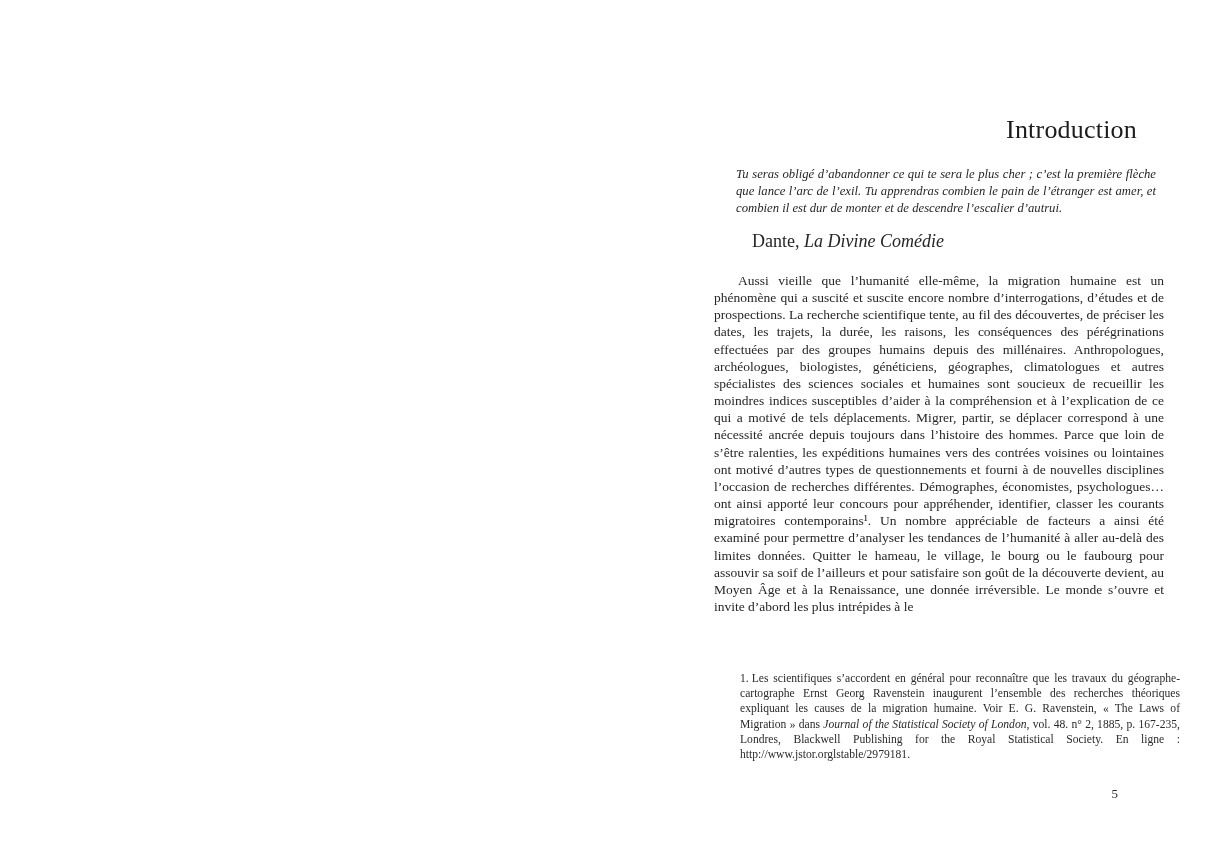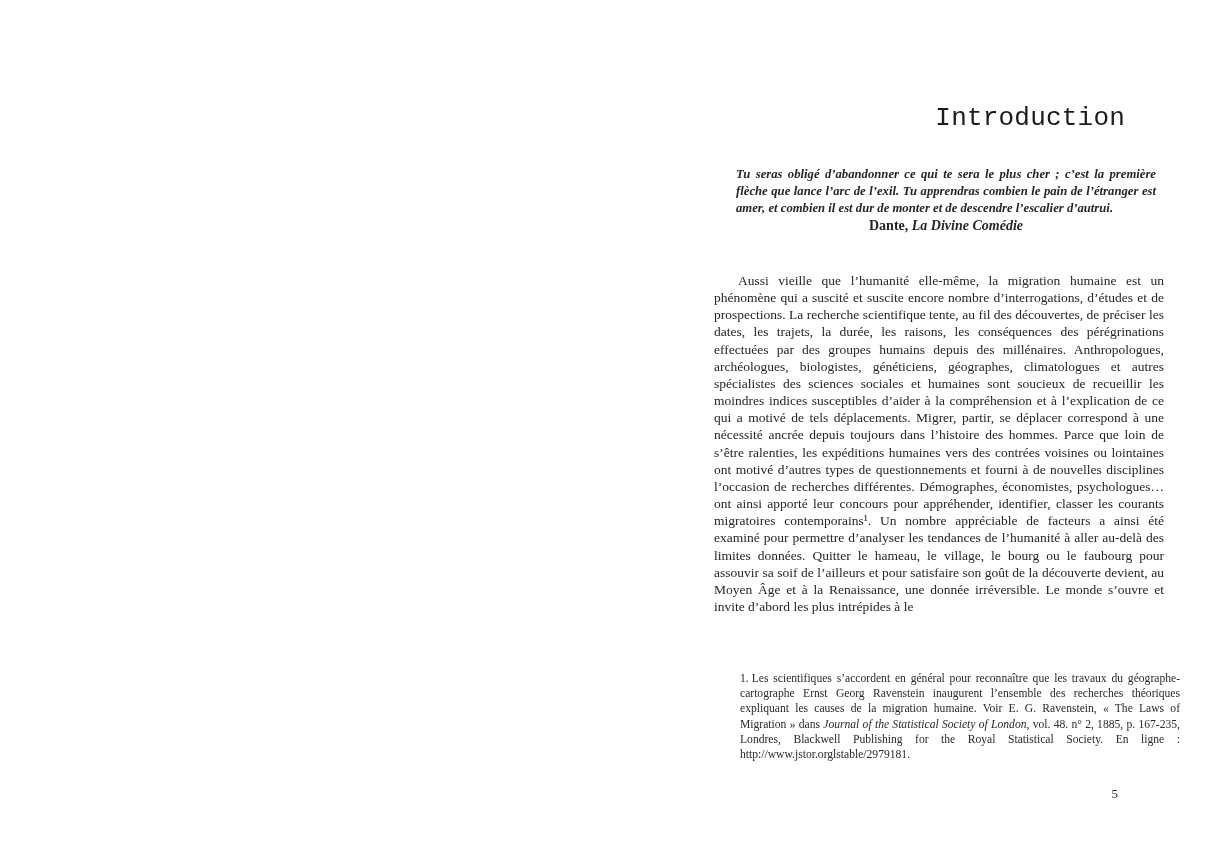--- a/index.html
+++ b/index.html
@@ -13,49 +13,48 @@
     width: 1226px;
     height: 865px;
     background: #ffffff;
     overflow: hidden;
   }
   .chapter-title {
     position: absolute;
     left: 706px;
     top: 101px;
     width: 419px;
-    margin: 0;
+    margin: 12px;
     text-align: right;
-    font-family: Liberation Mono, monospace;
+    font-family: Liberation Serif, serif;
     font-weight: 400;
     font-size: 26px;
     line-height: 34px;
     letter-spacing: 0.2px;
     color: #1c1c1c;
   }
   .epigraph {
     position: absolute;
     left: 736px;
     top: 166px;
     width: 420px;
     color: #262626;
-    font-weight: bold;
   }
   .epigraph-quote {
     margin: 0;
     font-style: italic;
     font-size: 12.7px;
     line-height: 17px;
     text-align: justify;
   }
   .epigraph-attribution {
-    margin: 0;
-    font-size: 14px;
+    margin: 16px;
+    font-size: 18px;
     line-height: 17px;
-    text-align: center;
+    text-align: left;
   }
   .epigraph-attribution em { font-style: italic; }
   .body-text {
     position: absolute;
     left: 706px;
     top: 264px;
     width: 450px;
     margin: 8px;
     font-size: 13.5px;
     line-height: 17.15px;

